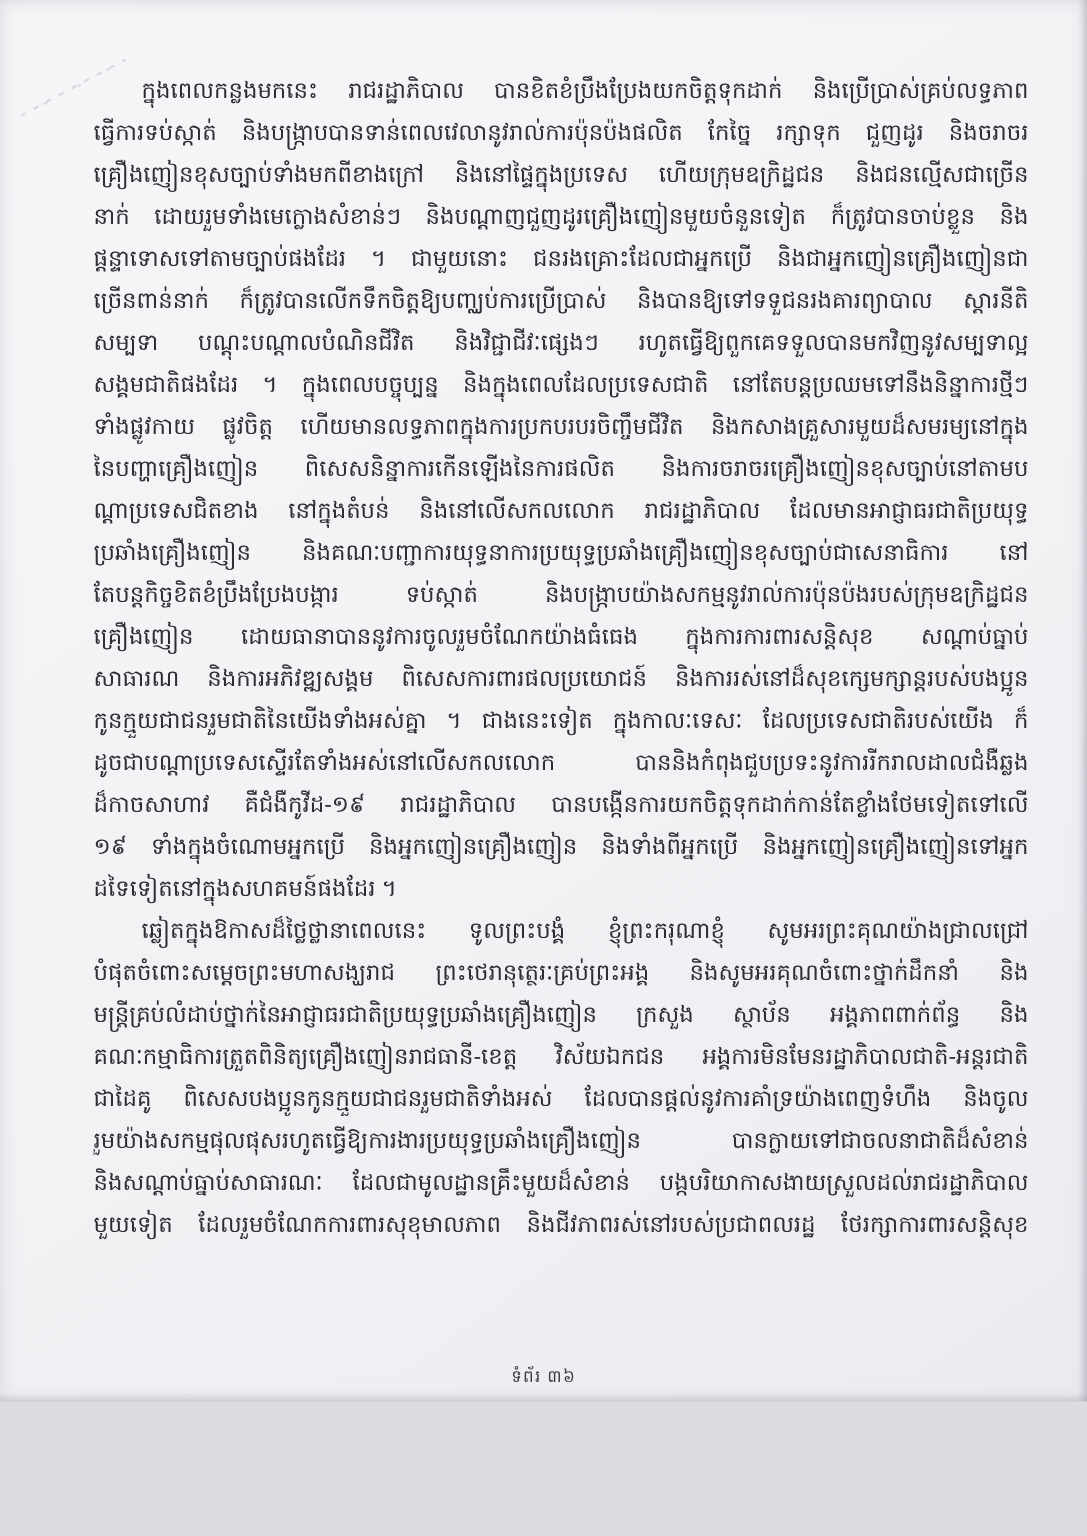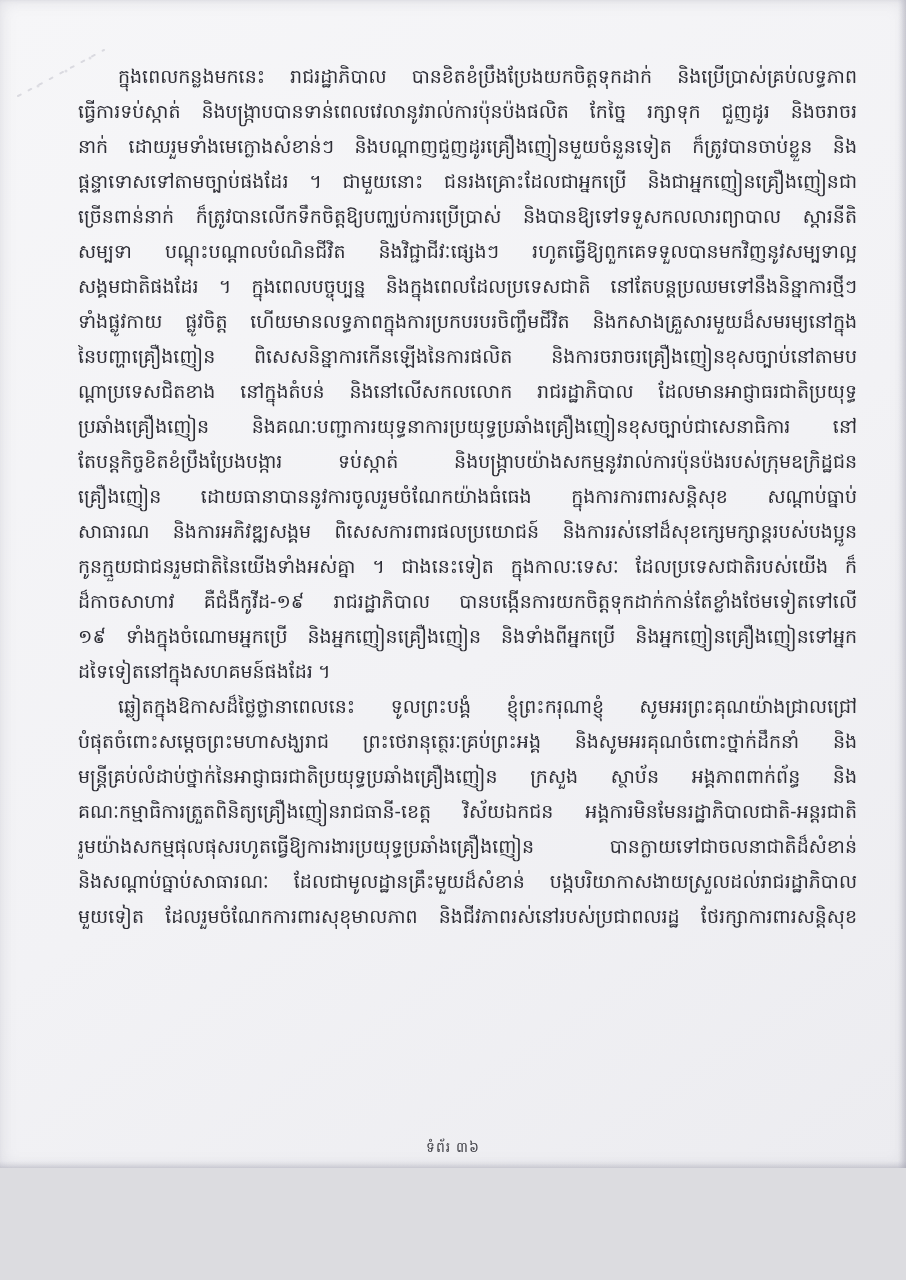--- a/index.html
+++ b/index.html
@@ -96,42 +96,45 @@
     <line x1="10" y1="72" x2="96" y2="26" stroke="#b9b9c4" stroke-width="2" stroke-dasharray="3 9" stroke-linecap="round"></line>
     <circle cx="30" cy="62" r="1.5" fill="#c2c2cc"></circle>
     <circle cx="58" cy="47" r="1.5" fill="#c2c2cc"></circle>
     <circle cx="82" cy="34" r="1.5" fill="#c2c2cc"></circle>
   </svg>
 
   <div class="text-block">
       <div class="paragraph">
         <div class="line indent">ក្នុងពេលកន្លងមកនេះ រាជរដ្ឋាភិបាល បានខិតខំប្រឹងប្រែងយកចិត្តទុកដាក់ និងប្រើប្រាស់គ្រប់លទ្ធភាព</div>
         <div class="line">ធ្វើការទប់ស្កាត់ និងបង្ក្រាបបានទាន់ពេលវេលានូវរាល់ការប៉ុនប៉ងផលិត កែច្នៃ រក្សាទុក ជួញដូរ និងចរាចរ</div>
+        <div class="line">គ្រឿងញៀនខុសច្បាប់ទាំងមកពីខាងក្រៅ និងនៅផ្ទៃក្នុងប្រទេស ហើយក្រុមឧក្រិដ្ឋជន និងជនល្មើសជាច្រើន</div>
         <div class="line">នាក់ ដោយរួមទាំងមេក្លោងសំខាន់ៗ និងបណ្តាញជួញដូរគ្រឿងញៀនមួយចំនួនទៀត ក៏ត្រូវបានចាប់ខ្លួន និង</div>
         <div class="line">ផ្តន្ទាទោសទៅតាមច្បាប់ផងដែរ ។ ជាមួយនោះ ជនរងគ្រោះដែលជាអ្នកប្រើ និងជាអ្នកញៀនគ្រឿងញៀនជា</div>
-        <div class="line">ច្រើនពាន់នាក់ ក៏ត្រូវបានលើកទឹកចិត្តឱ្យបញ្ឈប់ការប្រើប្រាស់ និងបានឱ្យទៅទទួសកលលារព្យាបាល ស្តារនីតិ</div>
+        <div class="line">ច្រើនពាន់នាក់ ក៏ត្រូវបានលើកទឹកចិត្តឱ្យបញ្ឈប់ការប្រើប្រាស់ និងបានឱ្យទៅទទួជនរងគារព្យាបាល ស្តារនីតិ</div>
         <div class="line">សម្បទា បណ្តុះបណ្តាលបំណិនជីវិត និងវិជ្ជាជីវៈផ្សេងៗ រហូតធ្វើឱ្យពួកគេទទួលបានមកវិញនូវសម្បទាល្អ</div>
         <div class="line">សង្គមជាតិផងដែរ ។ ក្នុងពេលបច្ចុប្បន្ន និងក្នុងពេលដែលប្រទេសជាតិ នៅតែបន្តប្រឈមទៅនឹងនិន្នាការថ្មីៗ</div>
         <div class="line">ទាំងផ្លូវកាយ ផ្លូវចិត្ត ហើយមានលទ្ធភាពក្នុងការប្រកបរបរចិញ្ចឹមជីវិត និងកសាងគ្រួសារមួយដ៏សមរម្យនៅក្នុង</div>
         <div class="line">នៃបញ្ហាគ្រឿងញៀន ពិសេសនិន្នាការកើនឡើងនៃការផលិត និងការចរាចរគ្រឿងញៀនខុសច្បាប់នៅតាមប</div>
         <div class="line">ណ្តាប្រទេសជិតខាង នៅក្នុងតំបន់ និងនៅលើសកលលោក រាជរដ្ឋាភិបាល ដែលមានអាជ្ញាធរជាតិប្រយុទ្ធ</div>
         <div class="line">ប្រឆាំងគ្រឿងញៀន និងគណៈបញ្ជាការយុទ្ធនាការប្រយុទ្ធប្រឆាំងគ្រឿងញៀនខុសច្បាប់ជាសេនាធិការ នៅ</div>
         <div class="line">តែបន្តកិច្ចខិតខំប្រឹងប្រែងបង្ការ ទប់ស្កាត់ និងបង្ក្រាបយ៉ាងសកម្មនូវរាល់ការប៉ុនប៉ងរបស់ក្រុមឧក្រិដ្ឋជន</div>
         <div class="line">គ្រឿងញៀន ដោយធានាបាននូវការចូលរួមចំណែកយ៉ាងធំធេង ក្នុងការការពារសន្តិសុខ សណ្តាប់ធ្នាប់</div>
         <div class="line">សាធារណ និងការអភិវឌ្ឍសង្គម ពិសេសការពារផលប្រយោជន៍ និងការរស់នៅដ៏សុខក្សេមក្សាន្តរបស់បងប្អូន</div>
         <div class="line">កូនក្មួយជាជនរួមជាតិនៃយើងទាំងអស់គ្នា ។ ជាងនេះទៀត ក្នុងកាលៈទេសៈ ដែលប្រទេសជាតិរបស់យើង ក៏</div>
+        <div class="line">ដូចជាបណ្តាប្រទេសស្ទើរតែទាំងអស់នៅលើសកលលោក បាននិងកំពុងជួបប្រទះនូវការរីករាលដាលជំងឺឆ្លង</div>
         <div class="line">ដ៏កាចសាហាវ គឺជំងឺកូវីដ-១៩ រាជរដ្ឋាភិបាល បានបង្កើនការយកចិត្តទុកដាក់កាន់តែខ្លាំងថែមទៀតទៅលើ</div>
         <div class="line">១៩ ទាំងក្នុងចំណោមអ្នកប្រើ និងអ្នកញៀនគ្រឿងញៀន និងទាំងពីអ្នកប្រើ និងអ្នកញៀនគ្រឿងញៀនទៅអ្នក</div>
         <div class="line short">ដទៃទៀតនៅក្នុងសហគមន៍ផងដែរ ។</div>
       </div>
       <div class="paragraph">
         <div class="line indent">ឆ្លៀតក្នុងឱកាសដ៏ថ្លៃថ្លានាពេលនេះ ទូលព្រះបង្គំ ខ្ញុំព្រះករុណាខ្ញុំ សូមអរព្រះគុណយ៉ាងជ្រាលជ្រៅ</div>
         <div class="line">បំផុតចំពោះសម្តេចព្រះមហាសង្ឃរាជ ព្រះថេរានុត្ថេរៈគ្រប់ព្រះអង្គ និងសូមអរគុណចំពោះថ្នាក់ដឹកនាំ និង</div>
         <div class="line">មន្ត្រីគ្រប់លំដាប់ថ្នាក់នៃអាជ្ញាធរជាតិប្រយុទ្ធប្រឆាំងគ្រឿងញៀន ក្រសួង ស្ថាប័ន អង្គភាពពាក់ព័ន្ធ និង</div>
         <div class="line">គណៈកម្មាធិការត្រួតពិនិត្យគ្រឿងញៀនរាជធានី-ខេត្ត វិស័យឯកជន អង្គការមិនមែនរដ្ឋាភិបាលជាតិ-អន្តរជាតិ</div>
+        <div class="line">ជាដៃគូ ពិសេសបងប្អូនកូនក្មួយជាជនរួមជាតិទាំងអស់ ដែលបានផ្តល់នូវការគាំទ្រយ៉ាងពេញទំហឹង និងចូល</div>
         <div class="line">រួមយ៉ាងសកម្មផុលផុសរហូតធ្វើឱ្យការងារប្រយុទ្ធប្រឆាំងគ្រឿងញៀន បានក្លាយទៅជាចលនាជាតិដ៏សំខាន់</div>
         <div class="line">និងសណ្តាប់ធ្នាប់សាធារណៈ ដែលជាមូលដ្ឋានគ្រឹះមួយដ៏សំខាន់ បង្កបរិយាកាសងាយស្រួលដល់រាជរដ្ឋាភិបាល</div>
         <div class="line">មួយទៀត ដែលរួមចំណែកការពារសុខុមាលភាព និងជីវភាពរស់នៅរបស់ប្រជាពលរដ្ឋ ថែរក្សាការពារសន្តិសុខ</div>
       </div>
     </div>
 
   <div class="page-footer">
     <span class="page-number">ទំព័រ ៣៦</span>
   </div>
 

